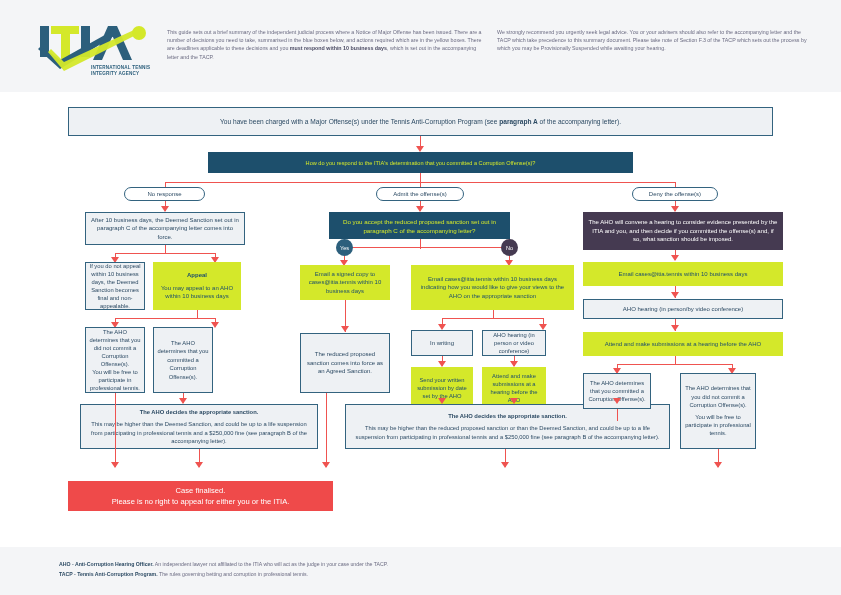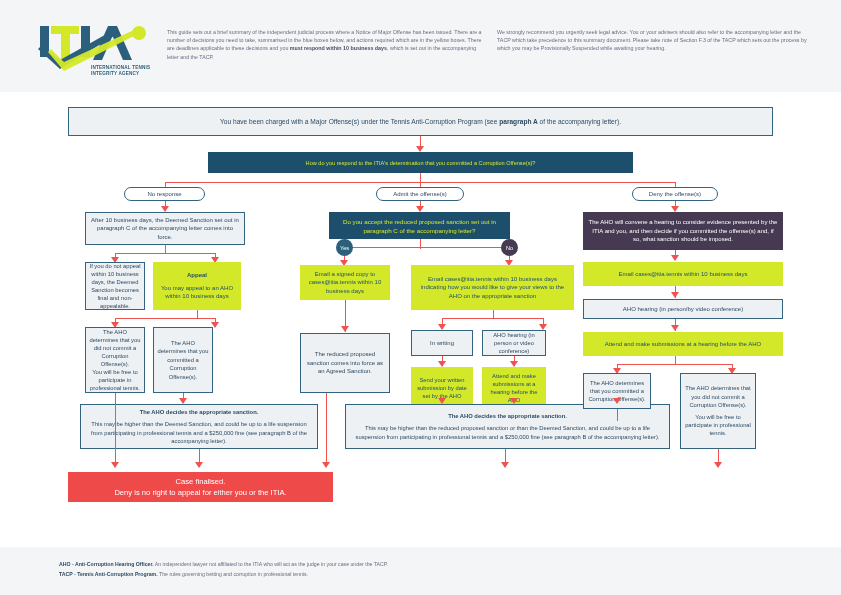--- a/index.html
+++ b/index.html
@@ -197,23 +197,23 @@
     <div class="gap"></div>
     <div>This may be higher than the Deemed Sanction, and could be up to a life suspension from participating in professional tennis and a $250,000 fine (see paragraph B of the accompanying letter).</div>
   </div>
 
   <div class="conn v" style="left:114.5px;top:301px;height:74px;"></div>
   <div class="arrow-b" style="left:111px;top:370px;"></div>
 
   <div class="conn v" style="left:198.5px;top:357px;height:18px;"></div>
   <div class="arrow-b" style="left:195px;top:370px;"></div>
 
-  <div class="node n-red" style="left:68px;top:380px;width:265px;height:30px;font-size:7.6px;line-height:11px;">
+  <div class="node n-red" style="left:68px;top:389px;width:265px;height:30px;font-size:7.6px;line-height:11px;">
     <div>Case finalised.</div>
-    <div>Deny is no right to appeal for either you or the ITIA.</div>
+    <div>Please is no right to appeal for either you or the ITIA.</div>
   </div>
 
   <div class="conn v" style="left:419.5px;top:109px;height:10px;"></div>
   <div class="arrow-b" style="left:416px;top:114px;"></div>
 
   <div class="node n-navy" style="left:329px;top:120px;width:181px;height:27px;font-size:6.2px;line-height:9px;padding:0 5px;">
     <div>Do you accept the reduced proposed sanction set out in paragraph C of the accompanying letter?</div>
   </div>
 
   <div class="conn v" style="left:419.5px;top:147px;height:10px;"></div>

